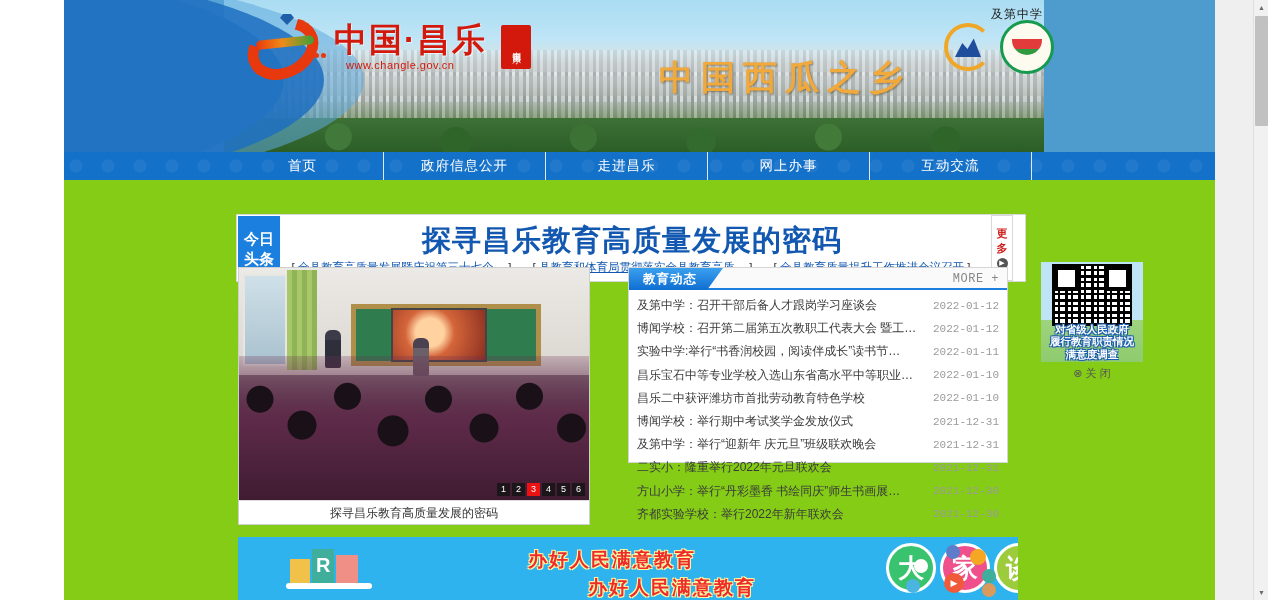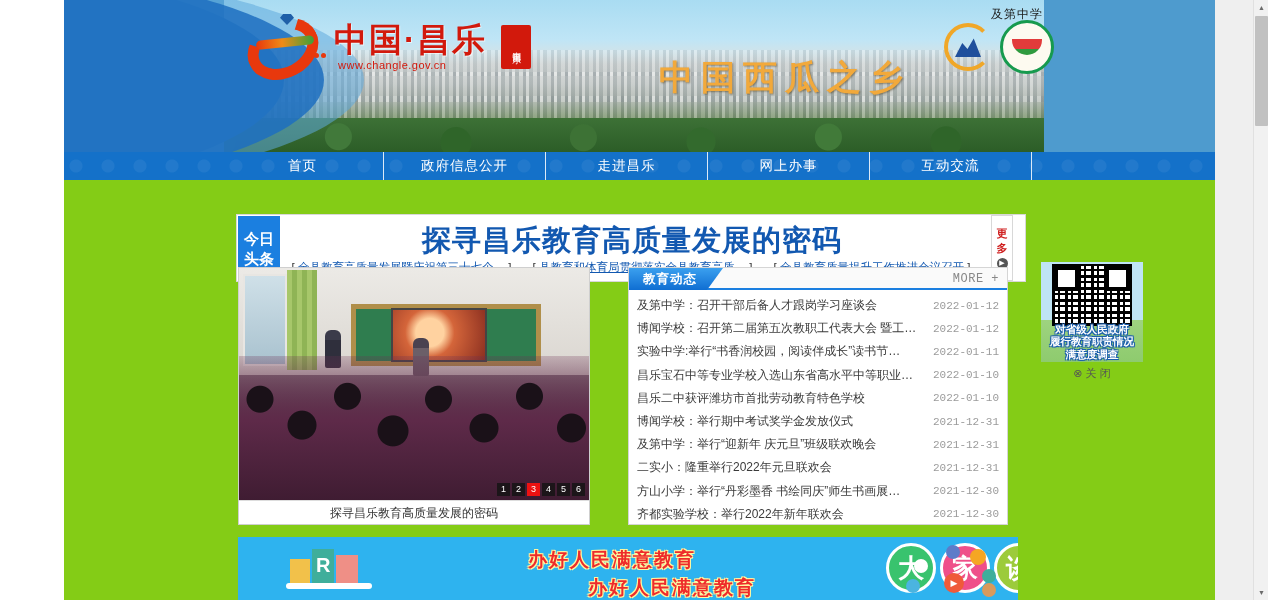--- a/index.html
+++ b/index.html
@@ -141,21 +141,21 @@
     background: #e8380d; margin-right: 2px;
   }
   #logo-text { display: flex; flex-direction: column; }
   #logo-title {
     font-size: 33px; font-weight: 700; color: #d2190c;
     letter-spacing: 2px; line-height: 1.05;
     text-shadow: 1px 1px 0 rgba(255,255,255,.6);
   }
   #logo-url {
     font-size: 11px; color: #d2190c; letter-spacing: .5px;
-    margin-top: 2px; margin-left: 4px;
+    margin-top: 2px; margin-left: 12px;
   }
   #logo-seal {
     width: 30px; height: 44px; margin-left: 6px;
     background: #d2190c; border-radius: 2px;
     color: #fff; font-size: 9px; line-height: 1.05;
     display: flex; align-items: center; justify-content: center;
     writing-mode: vertical-rl; letter-spacing: 1px; padding: 3px 0;
   }
 
   
@@ -327,21 +327,21 @@
   #carousel-pager .pg.active { background: #ee1111; }
   #carousel-caption {
     height: 24px; line-height: 24px; text-align: center;
     font-size: 12px; color: #333; border-top: 1px solid #ddd;
     background: #fff;
   }
 
   
   #news {
     position: absolute; left: 564px; top: 87px;
-    width: 380px; height: 258px;
+    width: 380px; height: 196px;
     border: 1px solid #d5d5d5; background: #fff;
   }
   #news-head {
     position: relative; height: 22px;
     border-bottom: 2px solid #1b7fe0; background: #fafafa;
   }
   #news-tab {
     position: absolute; left: 0; top: 0; height: 22px;
     padding: 0 26px 0 14px;
     background: linear-gradient(180deg,#3ba0ef,#0f6ed2);

